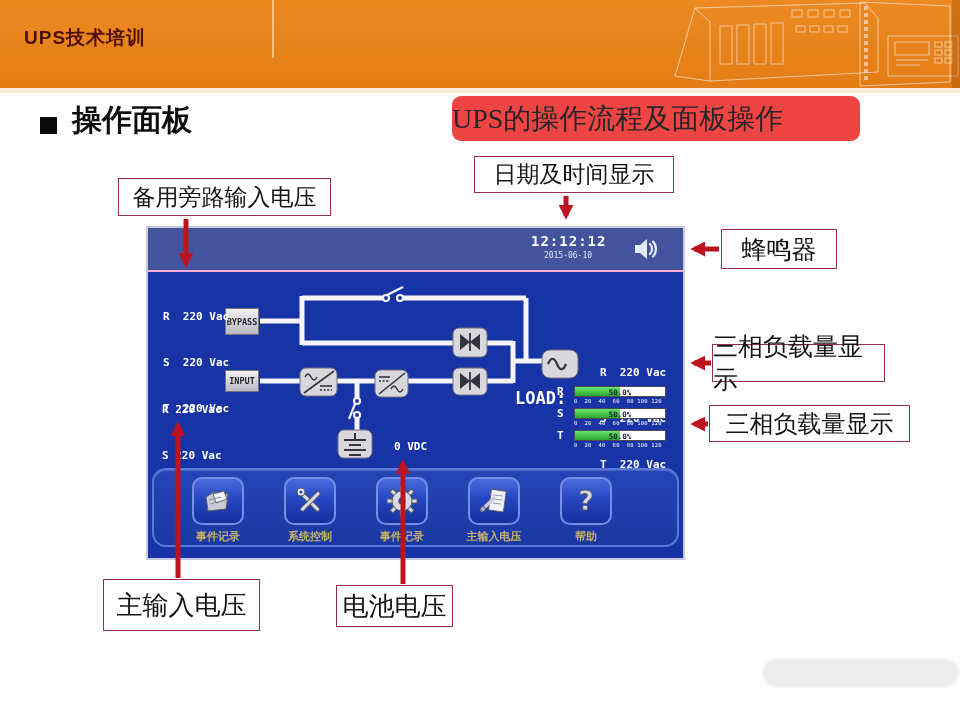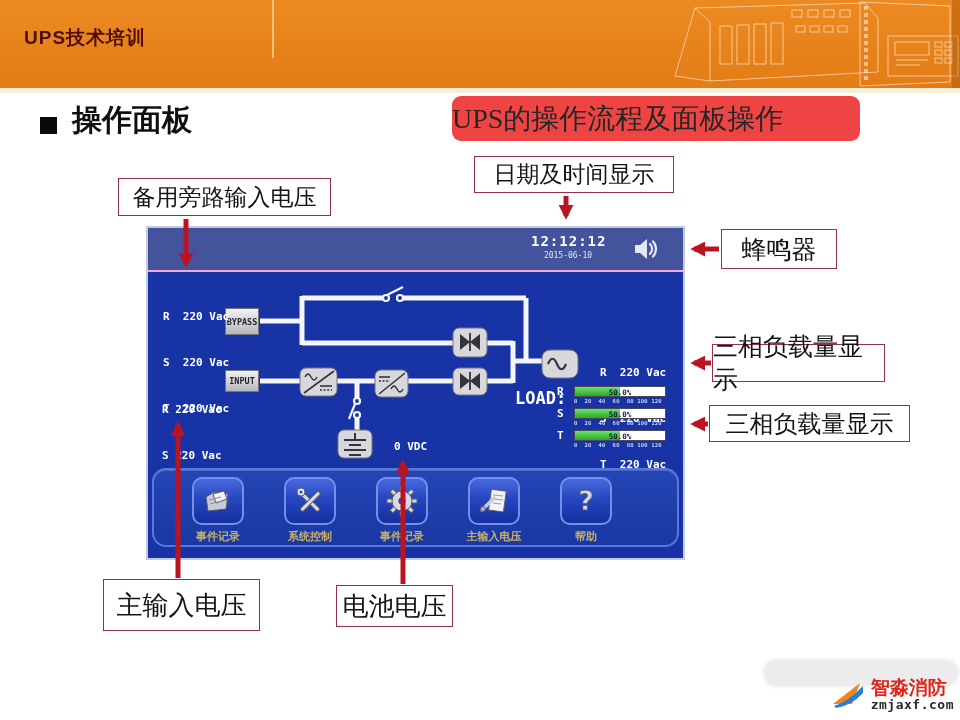--- a/index.html
+++ b/index.html
@@ -365,24 +365,14 @@
     </div>
 
     <div class="mlabel ml1">事件记录</div>
     <div class="mlabel ml2">系统控制</div>
     <div class="mlabel ml3">事件记录</div>
     <div class="mlabel ml4">主输入电压</div>
     <div class="mlabel ml5">帮助</div>
   </div>
 
   <div class="streak"></div>
-  <div class="watermark">
-    <svg width="36" height="30" viewBox="0 0 36 30">
-      <path d="M3,24 L30,3 L22,24 Z" fill="#f08519"></path>
-      <path d="M4,26 Q18,22 33,6 L33,13 Q21,26 6,28 Z" fill="#2a7fd4"></path>
-    </svg>
-    <div>
-      <div class="wm-name">智淼消防</div>
-      <div class="wm-url">zmjaxf.com</div>
-    </div>
-  </div>
 
 </div>
 
 </body></html>

